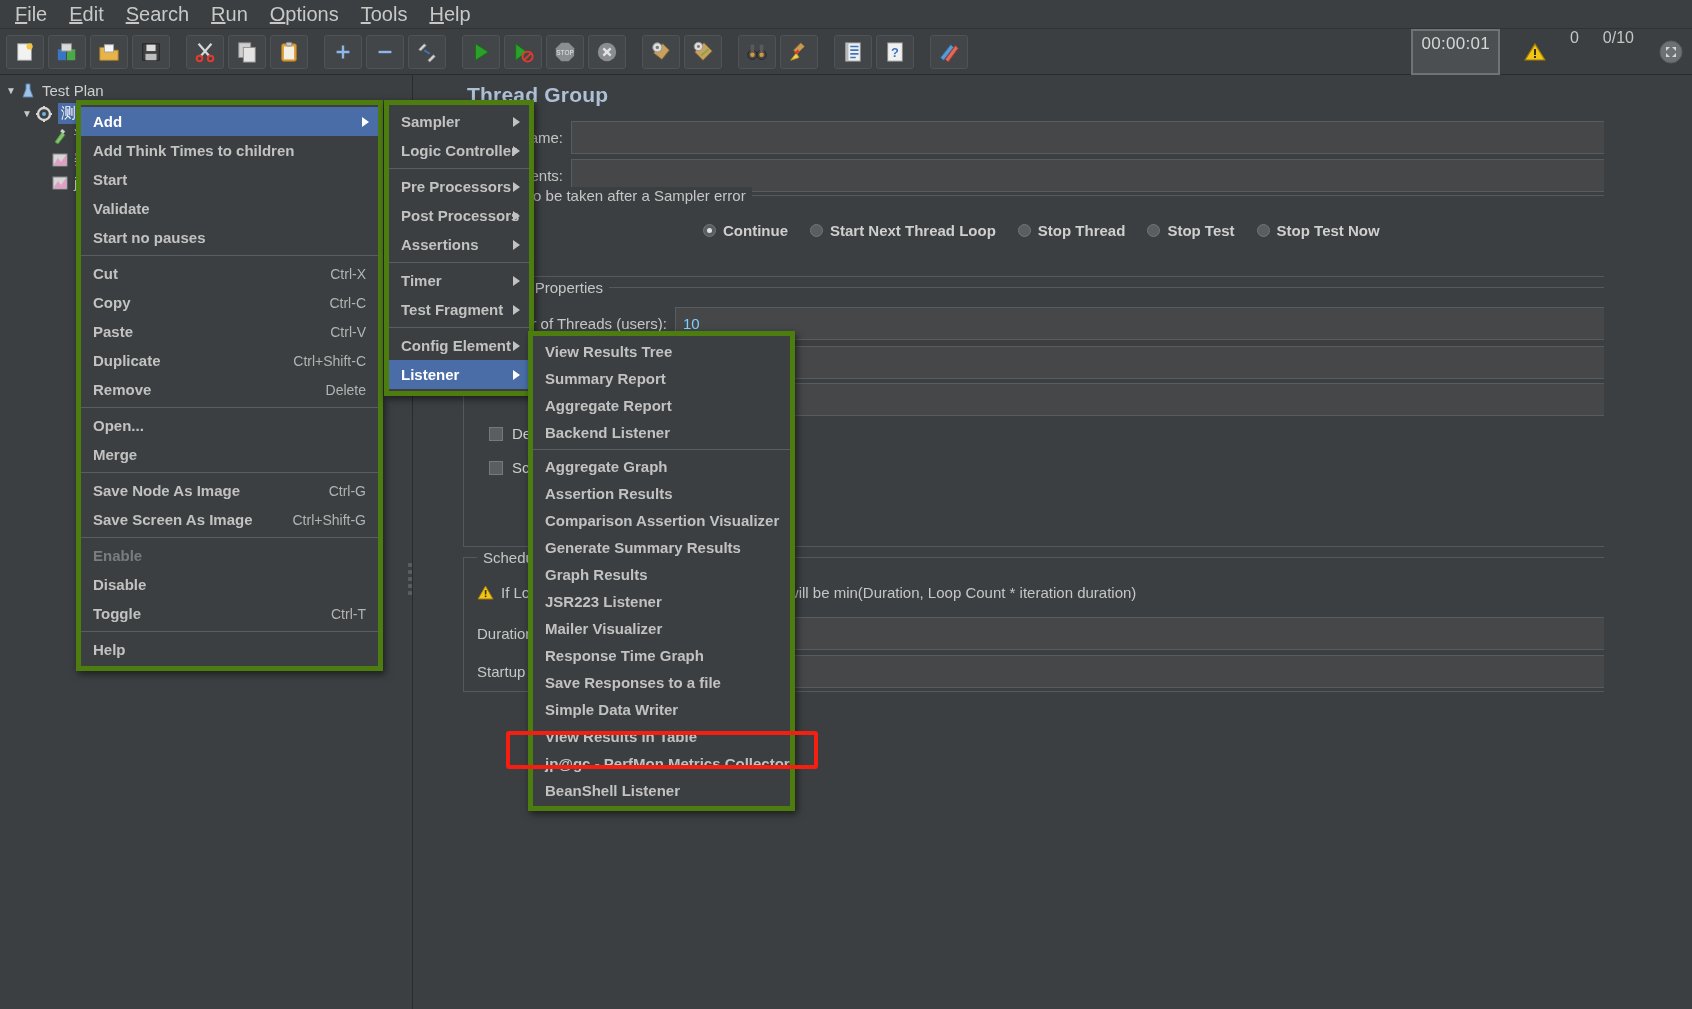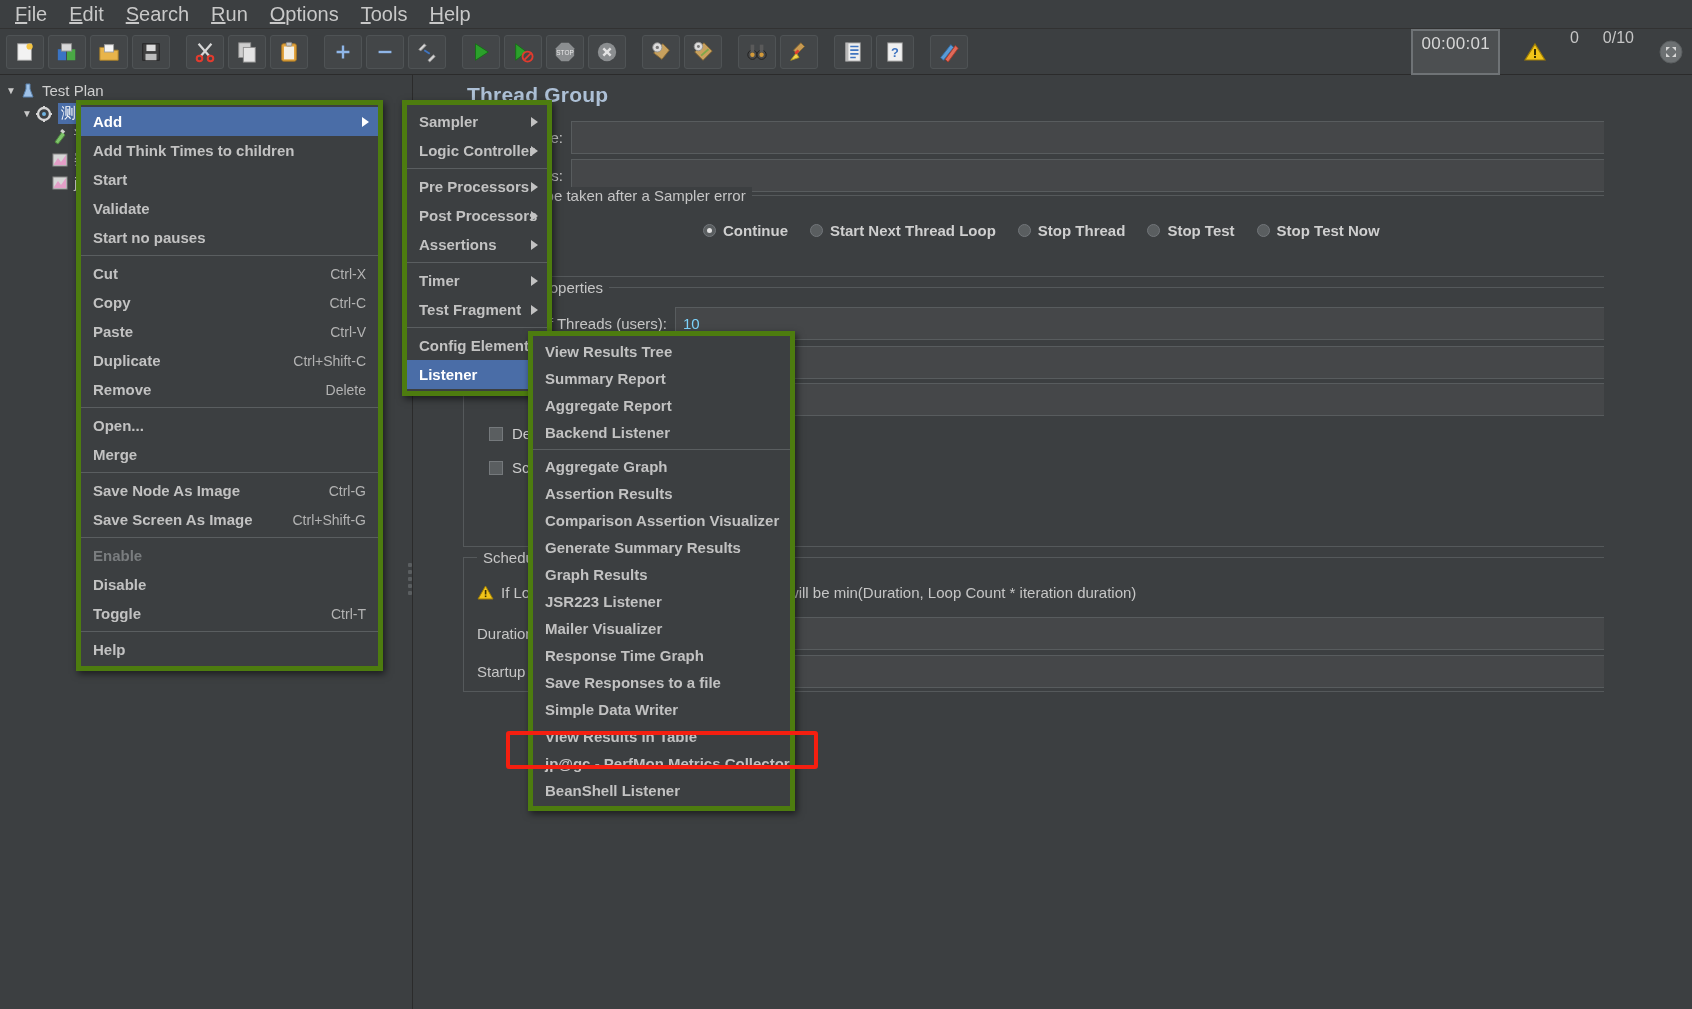--- a/index.html
+++ b/index.html
@@ -169,21 +169,21 @@
     position: absolute; right: 9px;
     width: 0; height: 0;
     border-left: 7px solid #c2c2c2;
     border-top: 5px solid transparent;
     border-bottom: 5px solid transparent;
   }
   .mitem.hl .arrow { border-left-color: #ffffff; }
   .msep { height: 1px; background: #5a5e60; margin: 3px 0; }
 
   #menu-context { left: 76px; top: 100px; width: 307px; }
-  #menu-add     { left: 402px; top: 100px; width: 150px; }
+  #menu-add     { left: 384px; top: 100px; width: 150px; }
   #menu-listener{ left: 528px; top: 331px; width: 267px; }
 
   #menu-listener .mitem { height: 27px; }
 
   .redbox {
     position: absolute;
     left: 506px; top: 731px;
     width: 312px; height: 38px;
     border: 4px solid #f41f10;
     border-radius: 3px;

